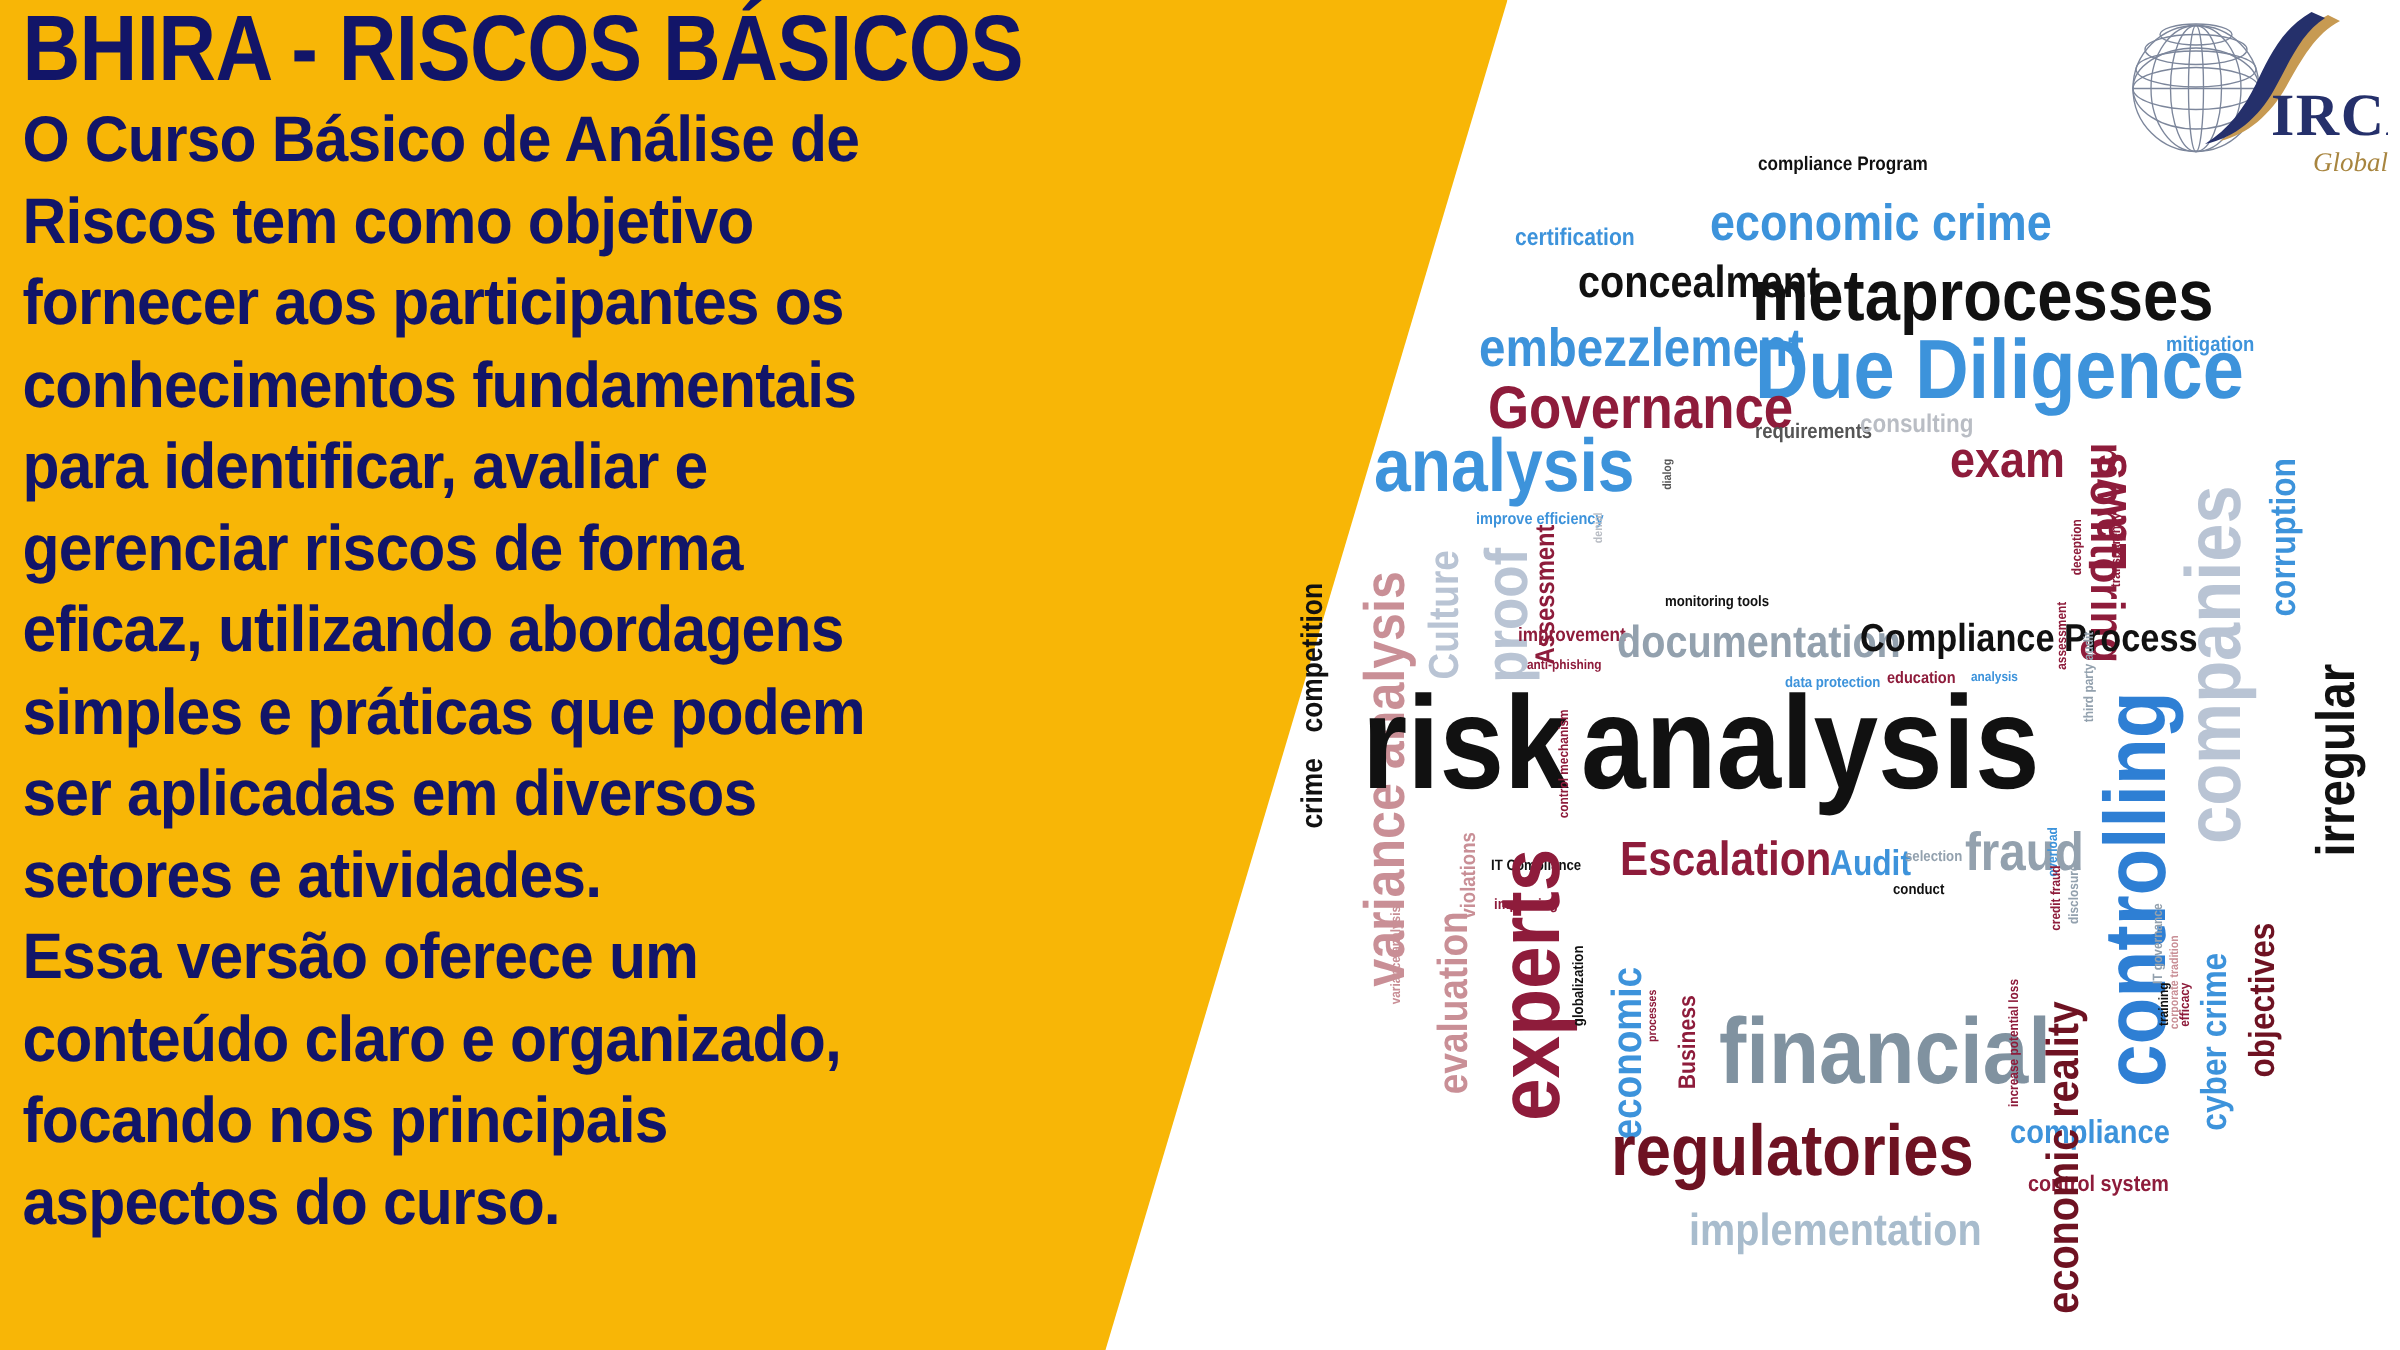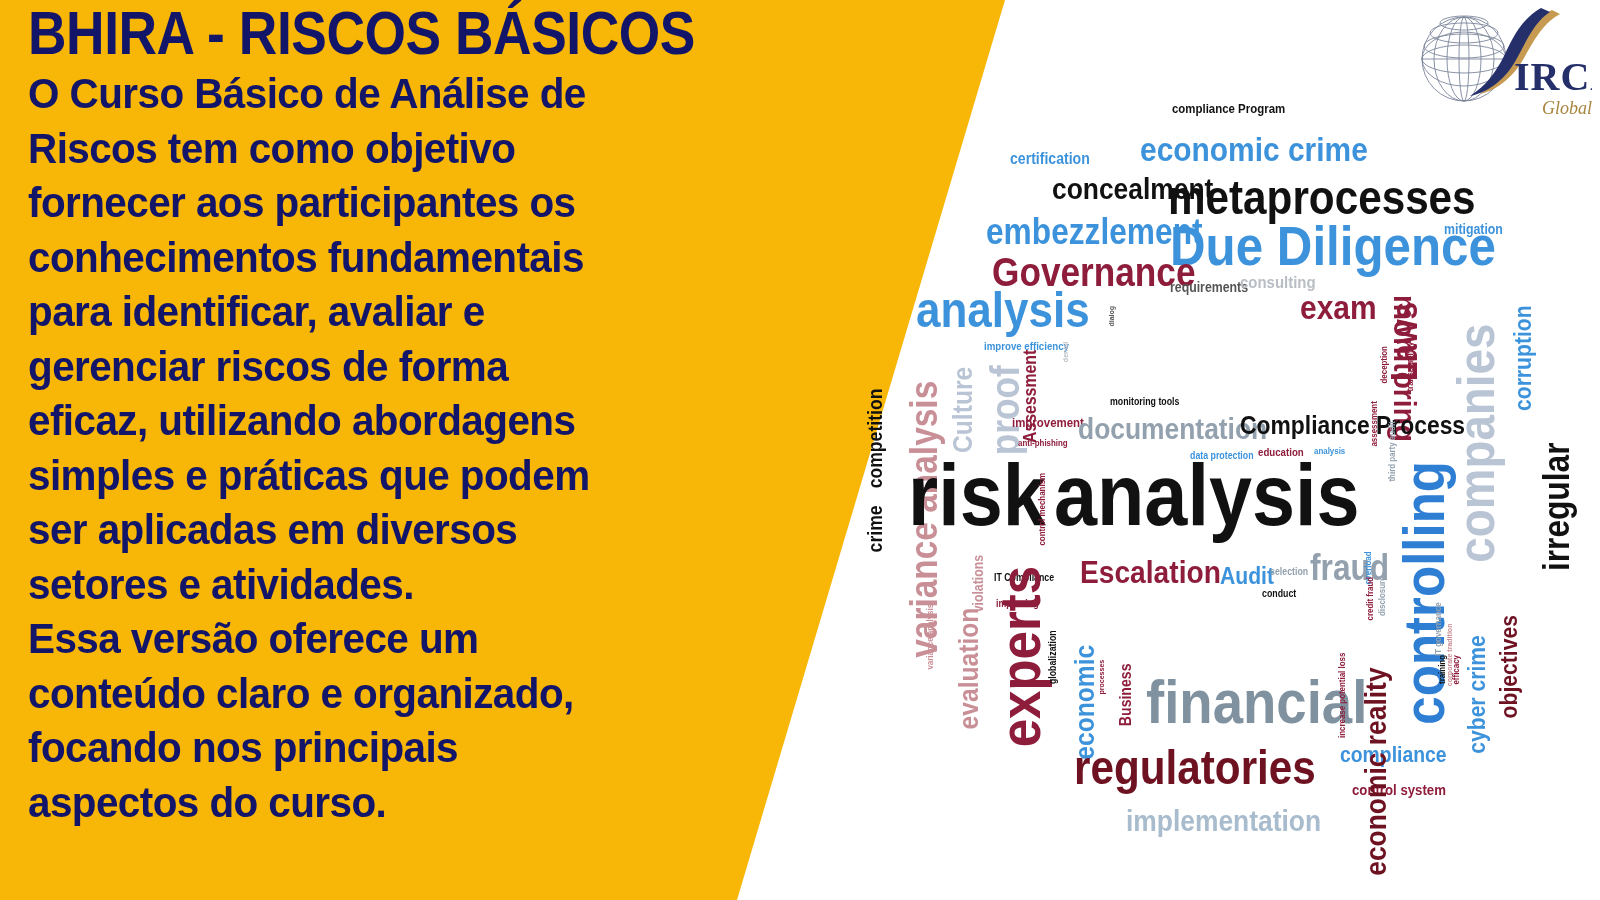--- a/index.html
+++ b/index.html
@@ -13,21 +13,21 @@
 
   
   #yellow-panel{
     position:absolute;left:0;top:0;width:1020px;height:900px;
     background:#F8B606;
     clip-path:polygon(0 0, 1005px 0, 737px 900px, 0 900px);
   }
 
   
   #left-col{
-    position:absolute;left:28px;top:2px;width:790px;height:896px;
+    position:absolute;left:15px;top:2px;width:790px;height:896px;
     z-index:5;color:#121568;
   }
   #headline{
     font-family:"Liberation Sans Narrow","Liberation Sans", sans-serif;
     font-weight:bold;
     font-size:62px;
     line-height:62px;
     letter-spacing:-0.5px;
     transform:scaleX(0.86);
     transform-origin:left top;

